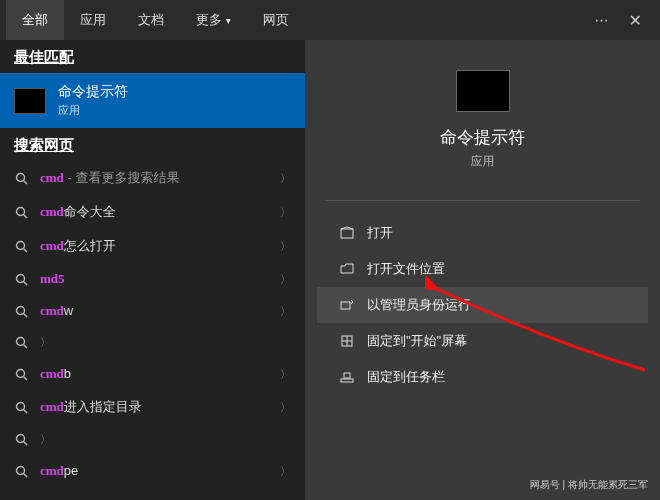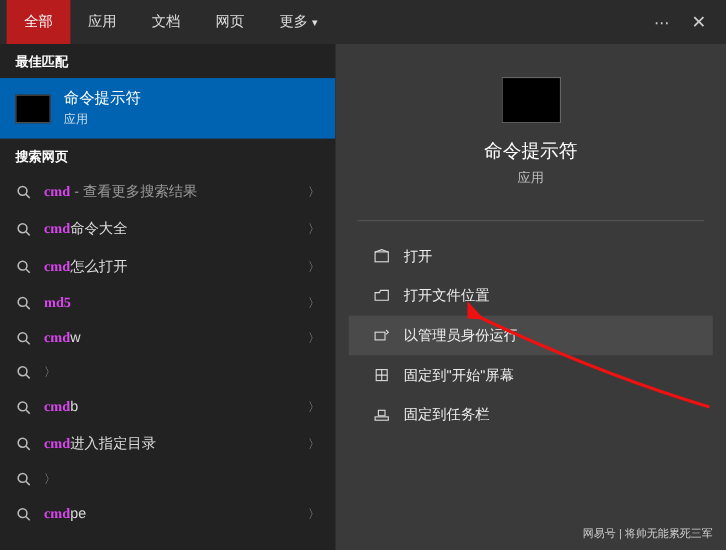--- a/index.html
+++ b/index.html
@@ -1,30 +1,30 @@
 <!DOCTYPE html>
 <html><head>
 <meta charset="utf-8">
 <style>
 * { margin: 0; padding: 0; box-sizing: border-box; font-family: "Microsoft YaHei", "Segoe UI", sans-serif; }
 body { width: 660px; height: 500px; background: #1f1f1f; color: #fff; overflow: hidden; position: relative; }
 
 .tabs { display: flex; align-items: center; height: 40px; padding: 0 6px; background: #2b2b2b; }
 .tab { padding: 0 16px; height: 40px; line-height: 40px; font-size: 13px; color: #ddd; cursor: pointer; }
-.tab.active { background: #b91c1c; color: #fff; }
+.tab.active { background: #404040; color: #fff; }
 .tabs-spacer { flex: 1; }
 .tabs-right { display: flex; align-items: center; gap: 18px; padding-right: 12px; color: #ccc; }
 .dots { letter-spacing: 2px; font-size: 14px; }
 .close-x { font-size: 16px; cursor: pointer; }
 
 .cols { display: flex; height: calc(100% - 40px); }
 .left { width: 305px; background: #222; overflow-y: auto; }
 .right { flex: 1; background: #3a3a3a; position: relative; }
 
-.section-header { font-size: 12px; font-weight: bold; color: #fff; padding: 8px 14px 6px; }
+.section-header { font-size: 15px; font-weight: bold; color: #fff; padding: 8px 14px 6px; text-decoration: underline; }
 
 .best-match { display: flex; align-items: center; gap: 12px; padding: 10px 14px; background: #0063b1; cursor: pointer; }
 .bm-icon { width: 32px; height: 26px; background: #000; border: 1px solid #555; }
 .bm-text .bm-title { font-size: 14px; color: #fff; }
 .bm-text .bm-sub { font-size: 11px; color: #cde; margin-top: 2px; }
 
 .sugg { display: flex; align-items: center; padding: 8px 14px; cursor: pointer; color: #ddd; font-size: 13px; }
 .sugg-icon { margin-right: 12px; width: 14px; display: flex; justify-content: center; }
 .sugg-text { flex: 1; white-space: nowrap; overflow: hidden; text-overflow: ellipsis; }
 .sugg-text b { color: #d946ef; font-weight: bold; font-family: Liberation Serif, serif; }
@@ -49,22 +49,22 @@
 
 svg { display: block; }
 </style>
 </head>
 <body>
 
 <div class="tabs">
   <div class="tab active">全部</div>
   <div class="tab">应用</div>
   <div class="tab">文档</div>
+  <div class="tab"><span>更多</span> <span style="font-size:10px">▾</span></div>
   <div class="tab">网页</div>
-  <div class="tab"><span>更多</span> <span style="font-size:10px">▾</span></div>
   <div class="tabs-spacer"></div>
   <div class="tabs-right">
     <span class="dots">⋯</span>
     <span class="close-x">✕</span>
   </div>
 </div>
 
 <div class="cols">
   <div class="left">
     <div class="section-header">最佳匹配</div>

